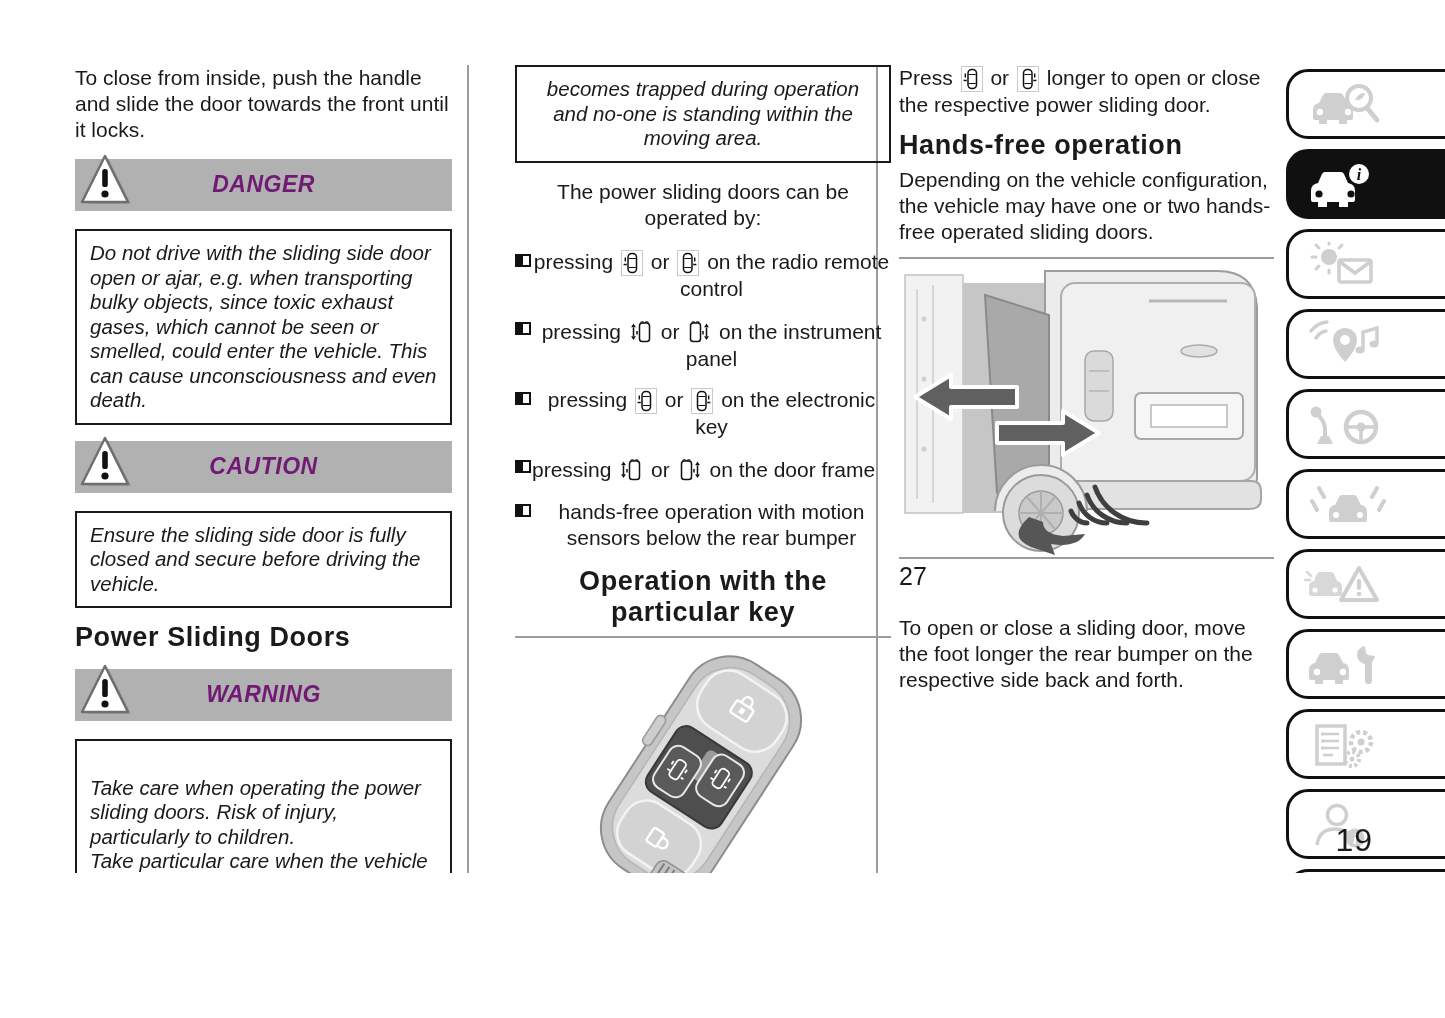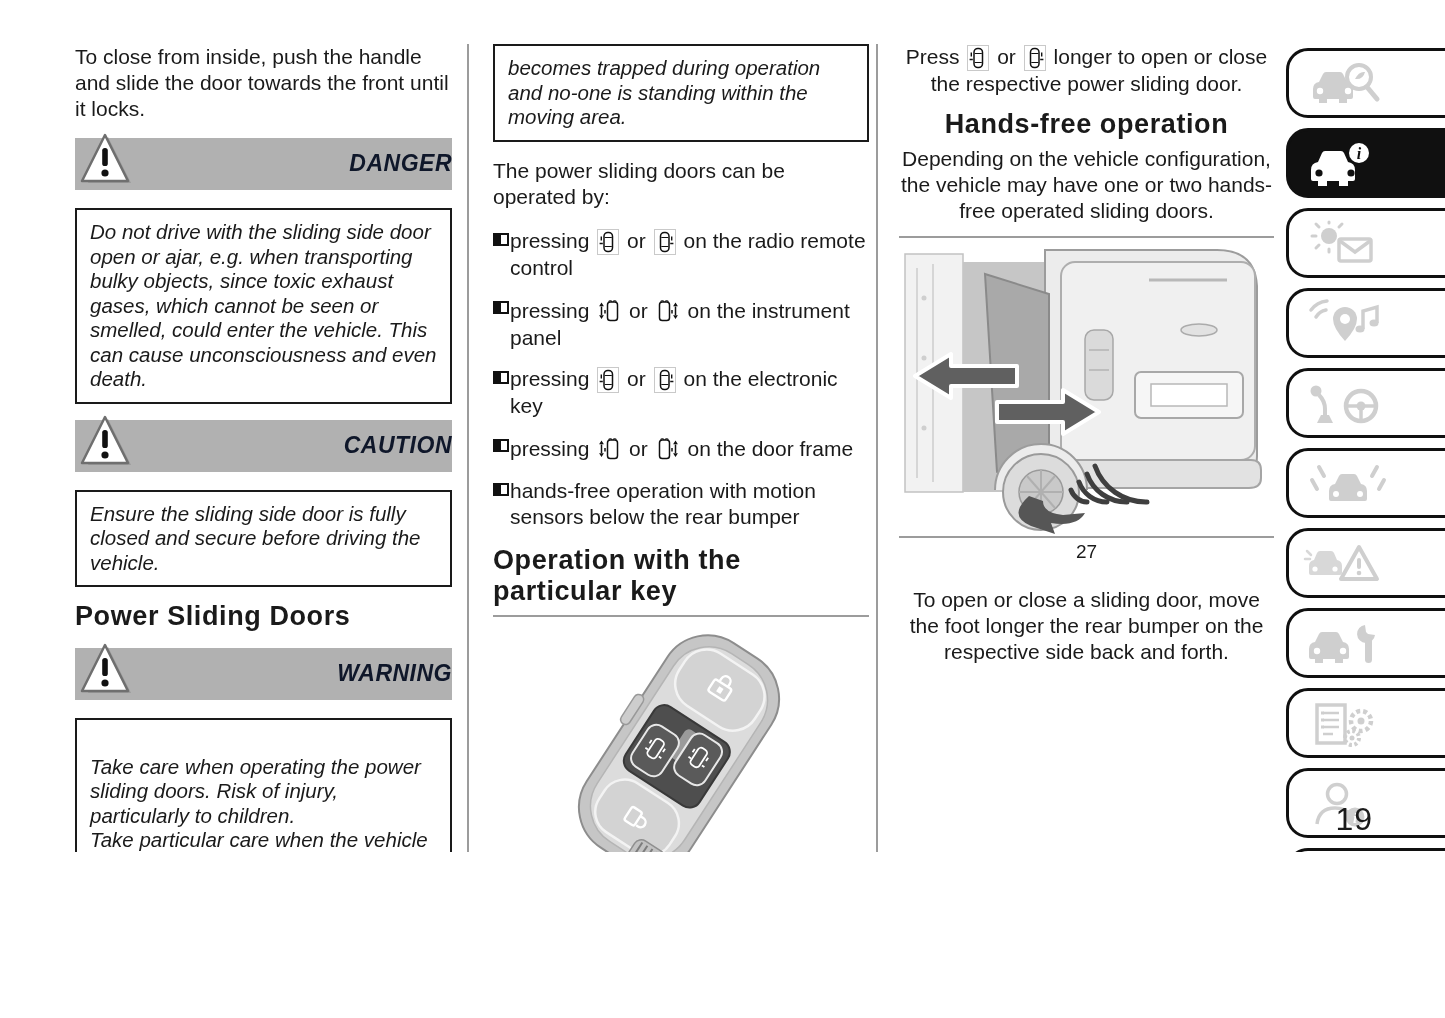--- a/index.html
+++ b/index.html
@@ -1,50 +1,50 @@
 <!DOCTYPE html>
 <html><head>
 <meta charset="utf-8">
 <style>
   * { margin:0; padding:0; box-sizing:border-box; }
   html,body { width:1445px; height:1018px; background:#fff; overflow:hidden;
               font-family:"Liberation Sans", sans-serif; color:#1a1a1a; }
-  .page { position:relative; width:1445px; height:852px; background:#fff; overflow:hidden; }
+  .page { position:relative; width:1445px; height:852px; background:#fff; overflow:hidden;margin-top:21px; }
 
   .divider { position:absolute; top:44px; height:878px; width:2px; background:#9c9c9c; }
   .d1 { left:467px; } .d2 { left:876px; }
 
   .col { position:absolute; top:44px; }
   .col1 { left:75px;  width:377px; }
-  .col2 { left:493px; width:376px; }
-  .col3 { left:899px; width:375px;text-align:center; }
+  .col2 { left:515px; width:376px;text-align:center; }
+  .col3 { left:899px; width:375px; }
 
   p.body-text { font-size:21px; line-height:26px; }
 
   h2.sec { font-size:27px; line-height:31px; font-weight:bold; letter-spacing:.6px; }
 
   
   .warn-bar { position:relative; height:52px; background:#b1b1b1; margin:16px 0 18px 0; }
   .warn-bar .tri { position:absolute; left:2px; top:-7px; }
-  .warn-label { position:absolute; left:0; right:0; top:12px; text-align:right;
-                color:#0f172a; font-style:italic; font-weight:bold; font-size:23px; letter-spacing:.5px; }
+  .warn-label { position:absolute; left:0; right:0; top:12px; text-align:center;
+                color:#701a75; font-style:italic; font-weight:bold; font-size:23px; letter-spacing:.5px; }
 
   .note-box { border:2px solid #1a1a1a; padding:10px 13px; font-style:italic;
               font-size:20.5px; line-height:24.5px; margin-bottom:8px; }
   .note-box p + p { margin-top:18px; }
   .preline { white-space:pre-line; }
 
   
   ul.checklist { list-style:none; margin:18px 0 6px 0; }
   ul.checklist li { display:flex; gap:1px; margin-bottom:15px; font-size:21px; line-height:26px; }
   .bullet { flex:none; width:16px; height:13px; border:2.5px solid #111; border-left-width:8px; margin-top:5px; }
   .ic { vertical-align:-7px; margin:0 2px; }
 
   .rule { border-top:2px solid #9c9c9c; }
-  .fig-caption { border-top:2px solid #9c9c9c; padding-top:3px; font-size:19px; }
+  .fig-caption { border-top:2px solid #9c9c9c; padding-top:3px; font-size:25px; }
 
   figure { margin:0; } figure svg { display:block; }
 
   
   .sidebar { position:absolute; left:1286px; top:48px; }
   .tab { position:relative; width:200px; height:70px; margin-bottom:10px;
          border:3.5px solid #101010; border-radius:22px; background:#fff; }
   .tab.active { background:#101010; }
   .tab svg { position:absolute; left:14px; top:8px; }
 

